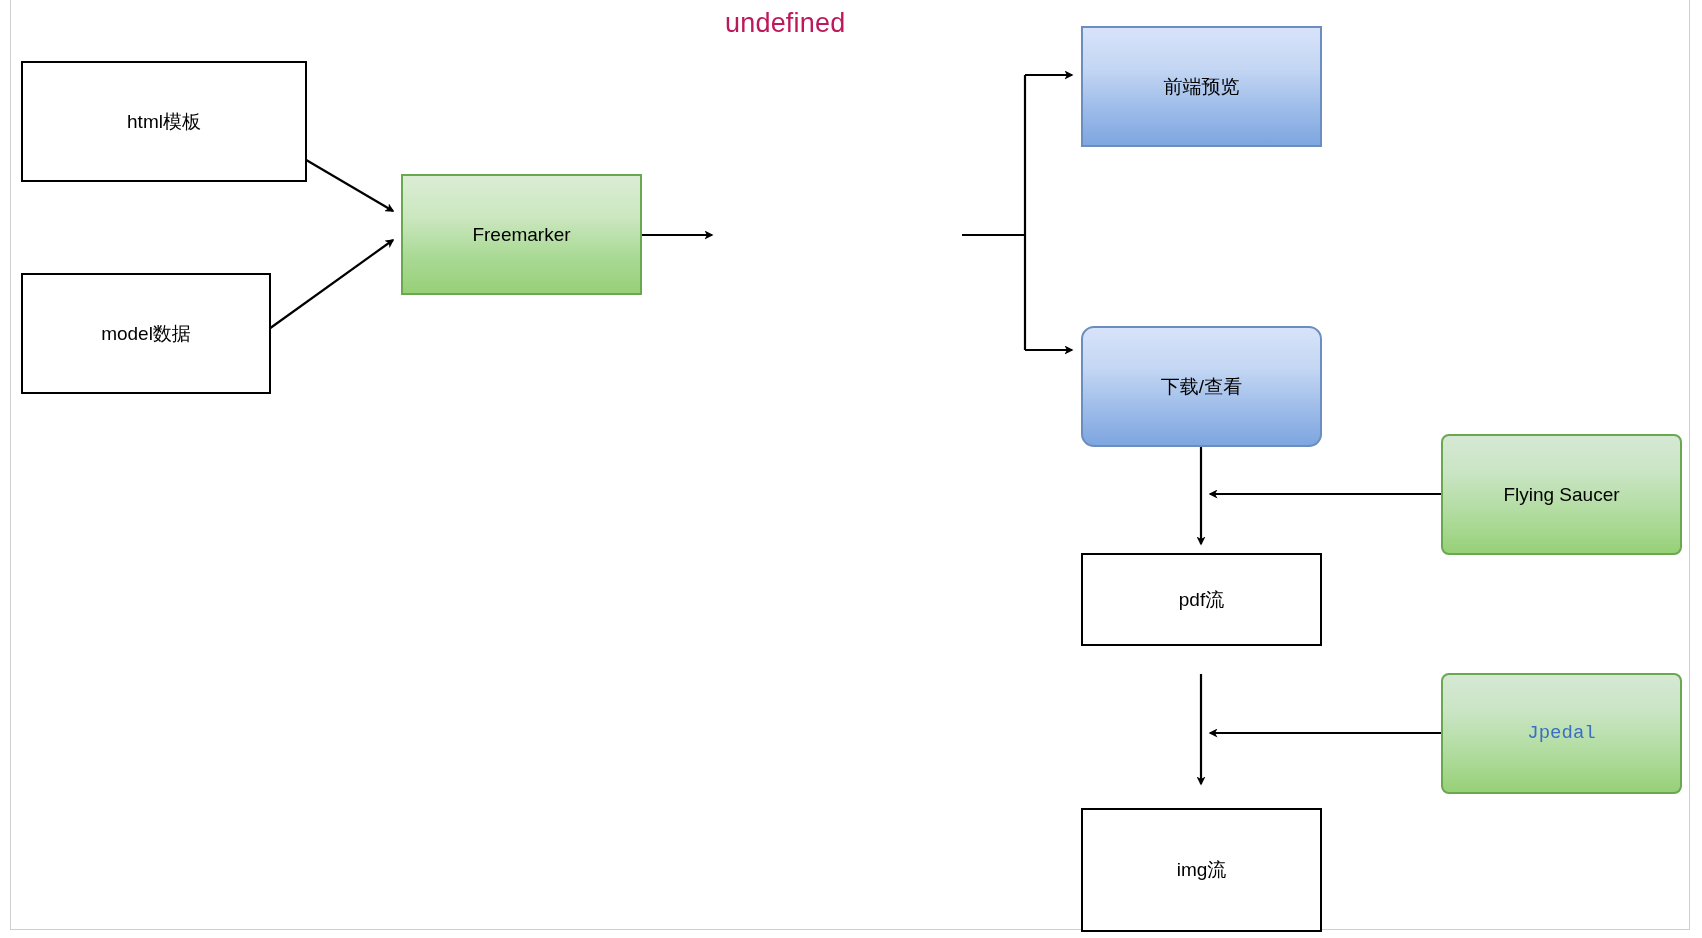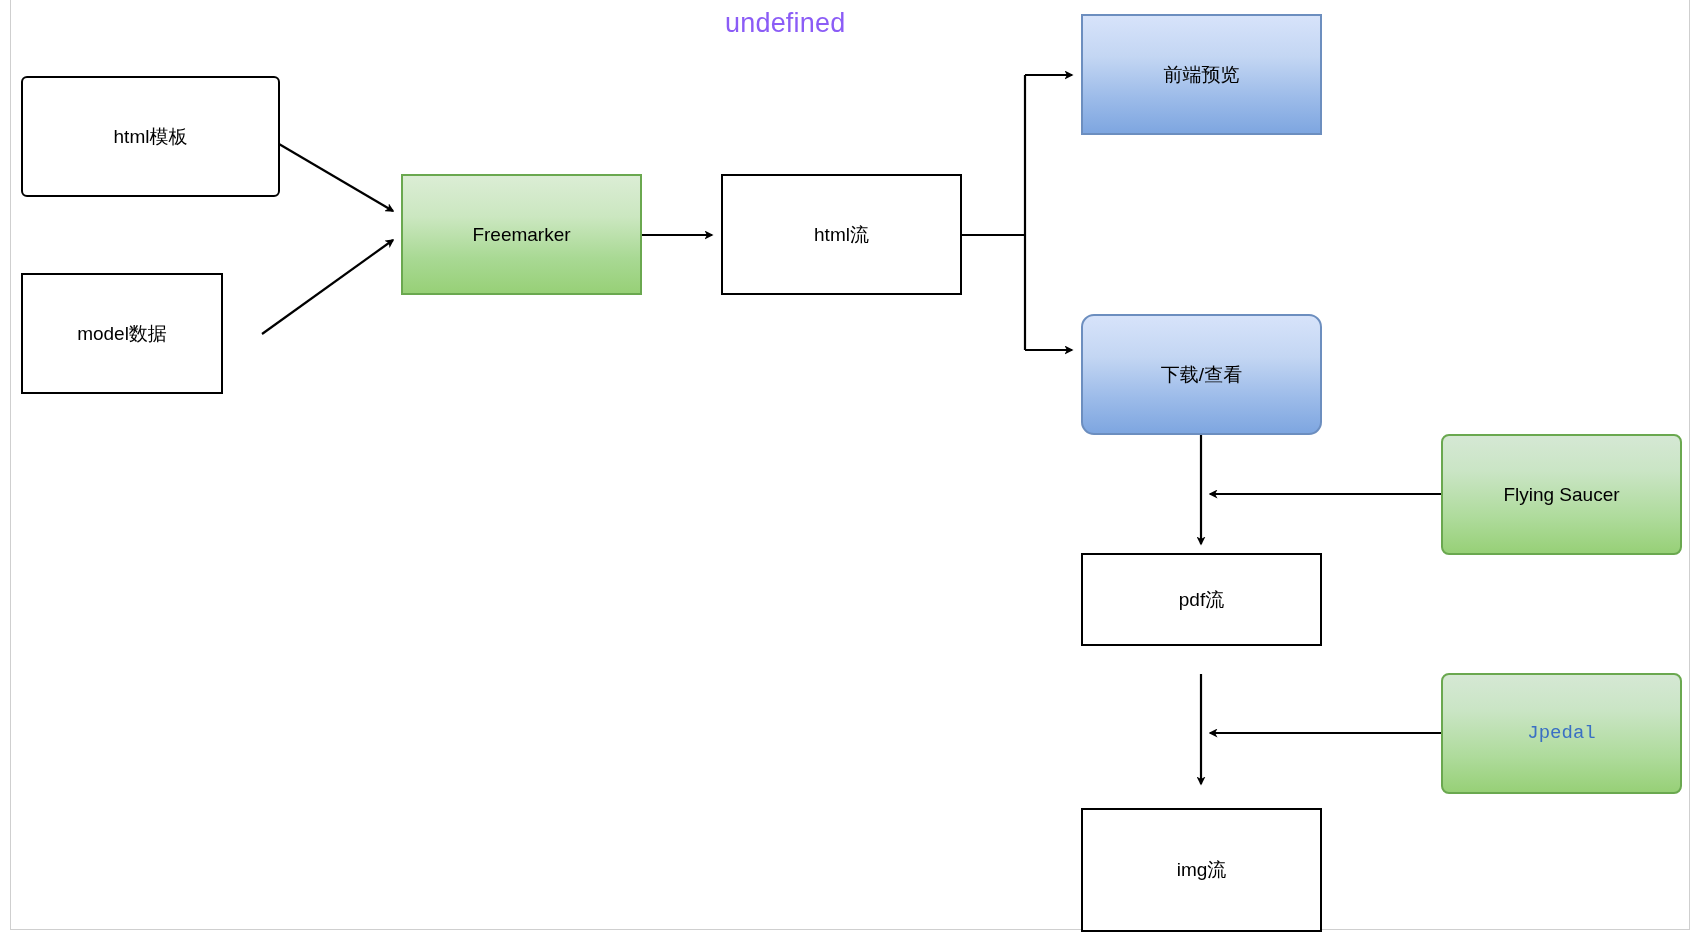--- a/index.html
+++ b/index.html
@@ -68,31 +68,32 @@
 
   .node.green-round {
     background: linear-gradient(to bottom, #d5e8d4 0%, #cae5c5 30%, #aedb9b 70%, #97d077 100%);
     border: 2px solid #6aa84f;
     border-radius: 8px;
   }
 
   .node.blue {
     background: linear-gradient(to bottom, #d7e3fa 0%, #c3d6f3 35%, #9cbbe9 70%, #7ea6e0 100%);
     border: 2px solid #6c8ebf;
+    margin-top: 12px;
   }
 
   .node .label-link {
     color: #3a6fc4;
     font-family: Liberation Mono, monospace;
   }
 
   #watermark {
     position: absolute;
     font-size: 27px;
-    color: #8b5cf6;
+    color: #be185d;
     letter-spacing: 0.2px;
     white-space: pre;
   }
 </style>
 </head>
 <body>
 
 <div id="canvas">
 
   <div id="page-frame"></div>
@@ -121,35 +122,32 @@
 
     <path d="M1441,494 L1210,494" fill="none" stroke="#000000" stroke-width="2.2" marker-end="url(#arrow)"></path>
 
     <path d="M1201,674 L1201,784" fill="none" stroke="#000000" stroke-width="2.2" marker-end="url(#arrow)"></path>
 
     <path d="M1441,733 L1210,733" fill="none" stroke="#000000" stroke-width="2.2" marker-end="url(#arrow)"></path>
   </svg>
 
   <div id="watermark" style="left:725px; top:8px;">undefined</div>
 
-  <div class="node plain" style="left:21px; top:76px; width:259px; height:121px;border-radius:6px;">
+  <div class="node plain" style="left:21px; top:61px; width:286px; height:121px;">
     <span>html模板</span>
   </div>
 
-  <div class="node plain" style="left:21px; top:273px; width:202px; height:121px;">
+  <div class="node plain" style="left:21px; top:273px; width:250px; height:121px;">
     <span>model数据</span>
   </div>
 
   <div class="node green" style="left:401px; top:174px; width:241px; height:121px;">
     <span>Freemarker</span>
   </div>
 
-  <div class="node plain" style="left:721px; top:174px; width:241px; height:121px;">
-    <span>html流</span>
-  </div>
 
   <div class="node blue" style="left:1081px; top:14px; width:241px; height:121px;">
     <span>前端预览</span>
   </div>
 
   <div class="node blue" style="left:1081px; top:314px; width:241px; height:121px;border-radius:13px;">
     <span>下载/查看</span>
   </div>
 
   <div class="node plain" style="left:1081px; top:553px; width:241px; height:93px;">

